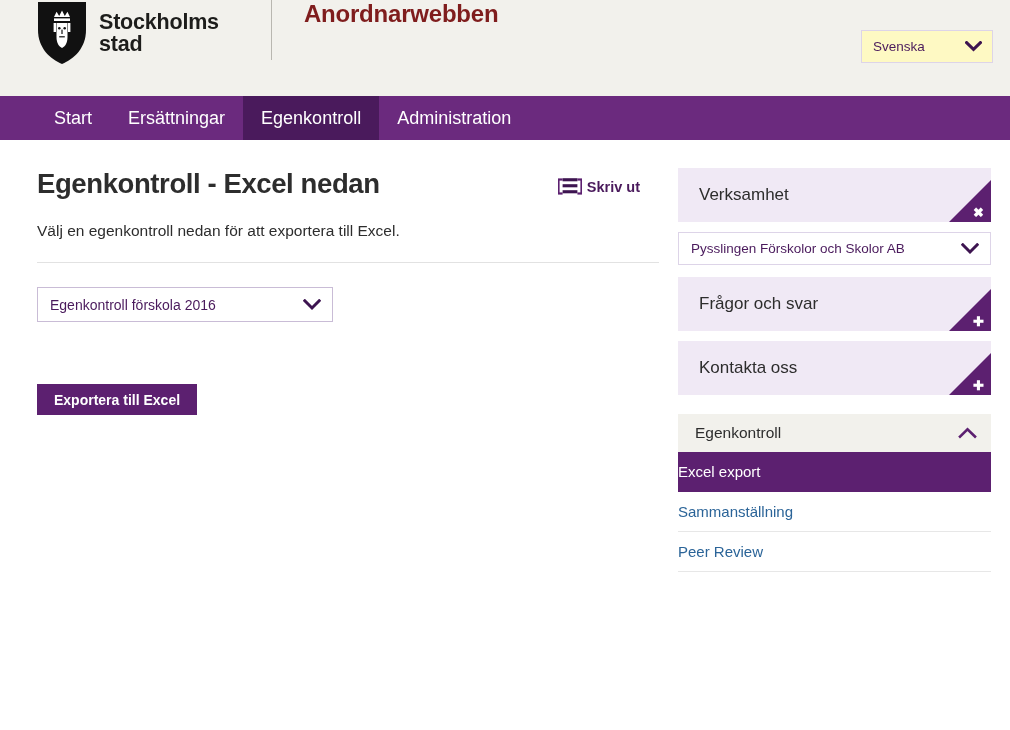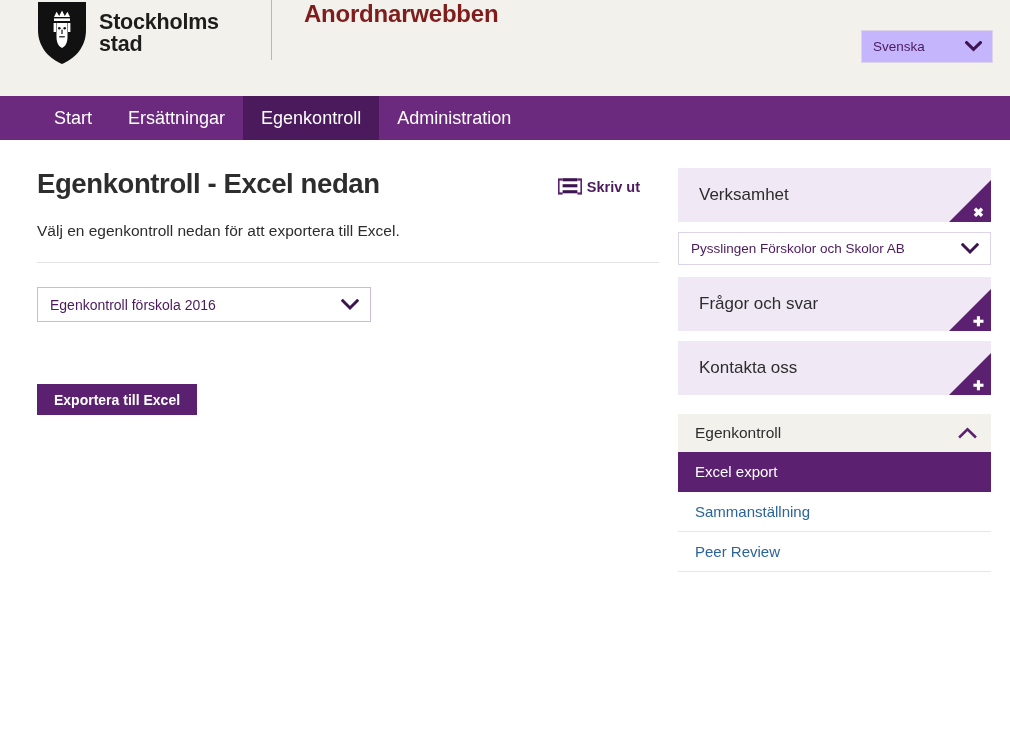--- a/index.html
+++ b/index.html
@@ -46,21 +46,21 @@
     font-weight: bold;
     color: #7f1d1d;
     letter-spacing: -0.2px;
   }
   #lang-select {
     position: absolute;
     right: 17px;
     top: 30px;
     width: 132px;
     height: 33px;
-    background: #c4b5fd;
+    background: #fef9c3;
     border: 1px solid #ddd4e8;
     display: flex;
     align-items: center;
     justify-content: space-between;
     padding: 0 10px 0 11px;
     font-size: 13.5px;
     color: #4a1a5c;
     cursor: pointer;
   }
 
@@ -132,21 +132,21 @@
     color: #2d2d2d;
   }
   #content-rule {
     margin-top: 22px;
     height: 1px;
     background: #e2e2e2;
     width: 622px;
   }
   #egenkontroll-select {
     margin-top: 24px;
-    width: 334px;
+    width: 296px;
     height: 35px;
     background: #ffffff;
     border: 1px solid #c9bcd6;
     display: flex;
     align-items: center;
     justify-content: space-between;
     padding: 0 11px 0 12px;
     font-size: 14px;
     color: #4a1a5c;
     cursor: pointer;
@@ -228,21 +228,20 @@
     cursor: pointer;
   }
   #side-nav-header .label {
     font-size: 15.5px;
     color: #2d2d2d;
   }
   .side-link {
     height: 40px;
     display: flex;
     align-items: center;
-    padding-left: 17px;
     font-size: 15px;
     color: #2b6498;
     border-bottom: 1px solid #e7e7e7;
     cursor: pointer;
     background: #ffffff;
   }
   .side-link.active {
     background: #5c2070;
     color: #ffffff;
     border-bottom: 1px solid #5c2070;

